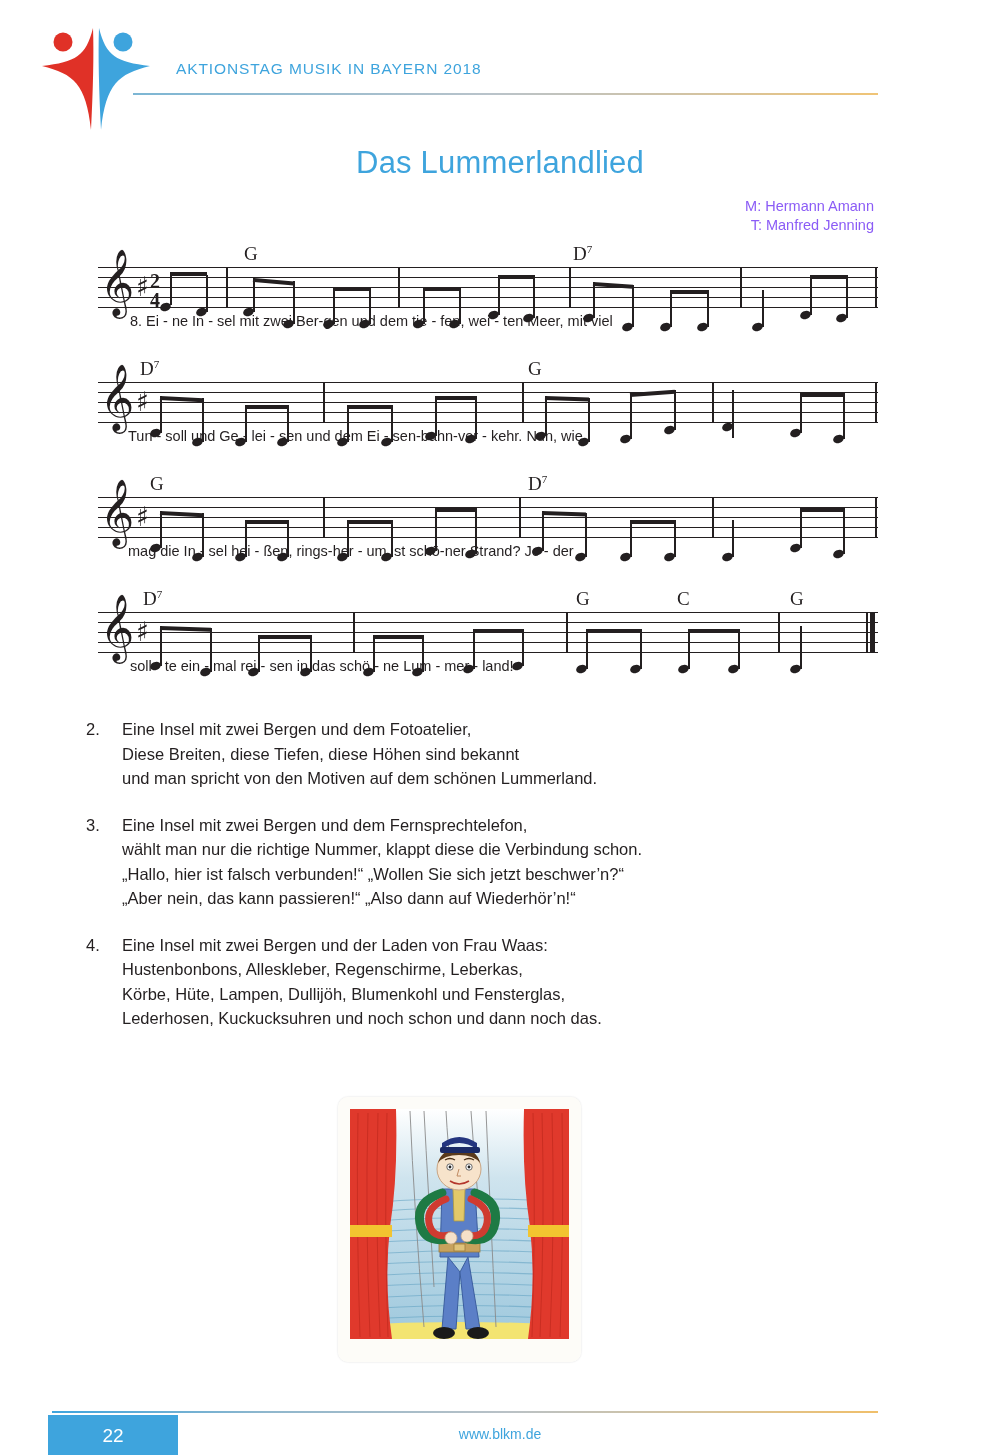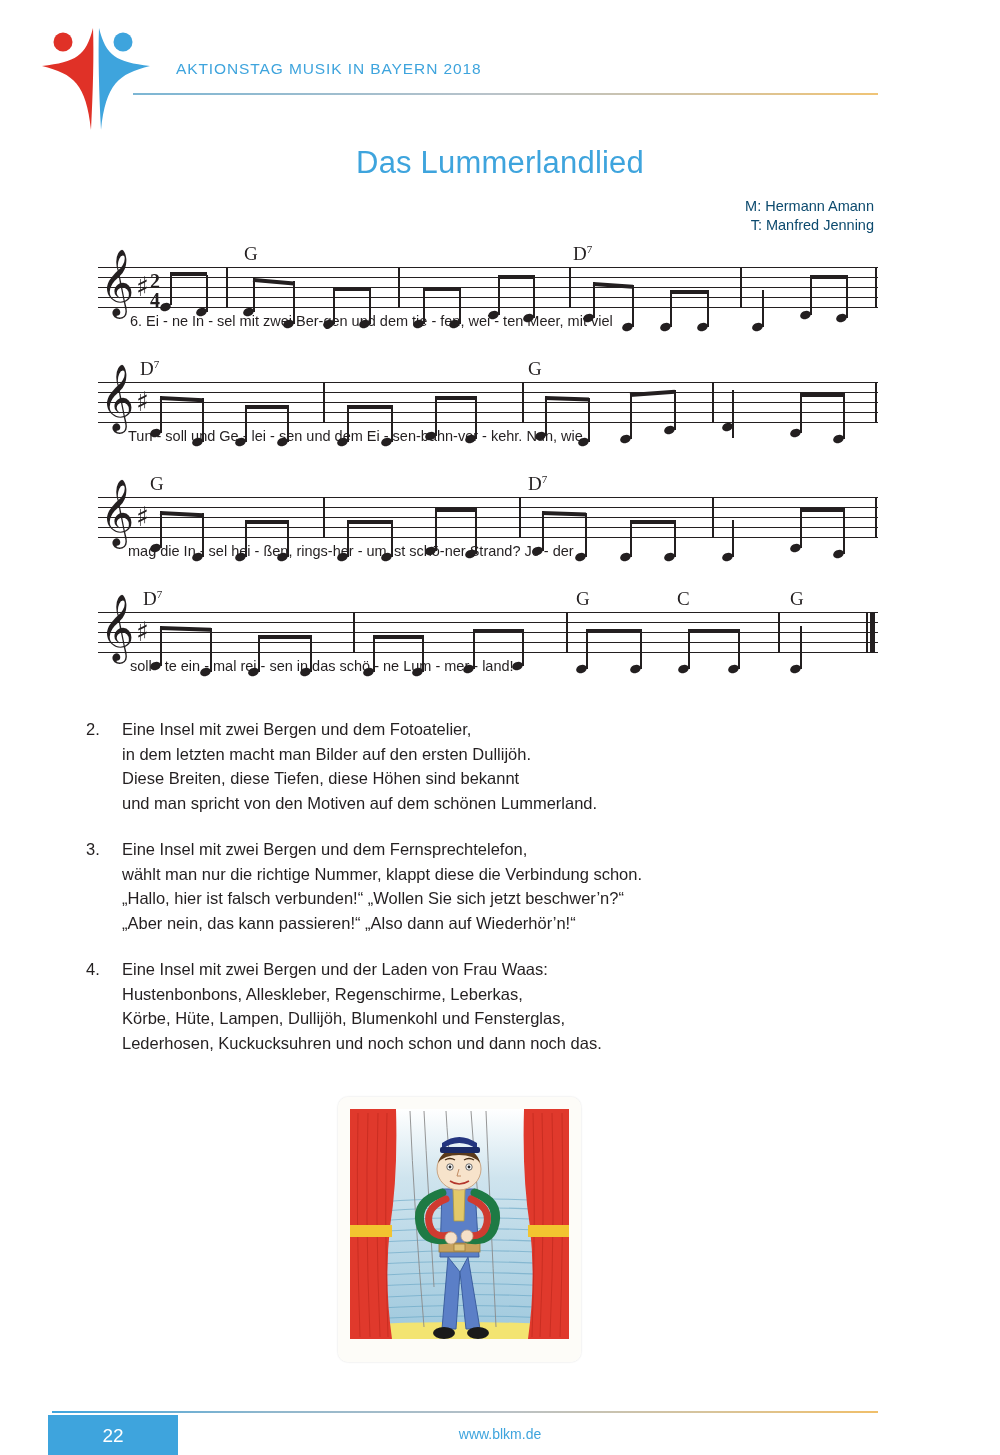--- a/index.html
+++ b/index.html
@@ -52,21 +52,21 @@
     font-size: 31px;
     color: #3ea4dd;
     letter-spacing: 0.2px;
   }
   #credits {
     position: absolute;
     right: 126px; top: 197px;
     text-align: right;
     font-size: 14.5px;
     line-height: 19px;
-    color: #0c4a6e;
+    color: #8b5cf6;
   }
 
   
   #music {
     position: absolute;
     left: 0; top: 235px;
     width: 1000px;
   }
   .system {
     position: relative;
@@ -329,21 +329,21 @@
     <div class="beam" style="left:670px;top:55px;width:38px;"></div>
 
     <div class="note" style="left:752px;top:88px;"></div>
     <div class="stem" style="left:762px;top:55px;height:37px;"></div>
     <div class="note" style="left:800px;top:76px;"></div>
     <div class="stem" style="left:810px;top:40px;height:40px;"></div>
     <div class="note" style="left:836px;top:79px;"></div>
     <div class="stem" style="left:846px;top:40px;height:43px;"></div>
     <div class="beam" style="left:810px;top:40px;width:37px;"></div>
 
-    <div class="lyric" style="left:130px;">6. Ei - ne   In - sel  mit zwei  Ber-gen und dem   tie - fen, wei - ten  Meer,  mit viel</div>
+    <div class="lyric" style="left:130px;">8. Ei - ne   In - sel  mit zwei  Ber-gen und dem   tie - fen, wei - ten  Meer,  mit viel</div>
   </div>
 
   <div class="system">
     <div class="staff">
       <div class="sline"></div>
         <div class="sline"></div>
         <div class="sline"></div>
       <div class="sline"></div>
         <div class="sline"></div>
     </div>
@@ -527,21 +527,20 @@
 
     <div class="lyric" style="left:130px;">soll - te  ein - mal  rei - sen  in  das  schö - ne  Lum - mer - land!</div>
   </div>
 </div>
 
 <div id="verses">
 
   <div class="verse">
     <span class="vnum">2.</span>
     <div class="vline">Eine Insel mit zwei Bergen und dem Fotoatelier,</div>
-    <div class="vline">in dem letzten macht man Bilder auf den ersten Dullijöh.</div>
     <div class="vline">Diese Breiten, diese Tiefen, diese Höhen sind bekannt</div>
     <div class="vline">und man spricht von den Motiven auf dem schönen Lummerland.</div>
   </div>
 
   <div class="verse">
     <span class="vnum">3.</span>
     <div class="vline">Eine Insel mit zwei Bergen und dem Fernsprechtelefon,</div>
     <div class="vline">wählt man nur die richtige Nummer, klappt diese die Verbindung schon.</div>
     <div class="vline">„Hallo, hier ist falsch verbunden!“ „Wollen Sie sich jetzt beschwer’n?“</div>
     <div class="vline">„Aber nein, das kann passieren!“ „Also dann auf Wiederhör’n!“</div>

